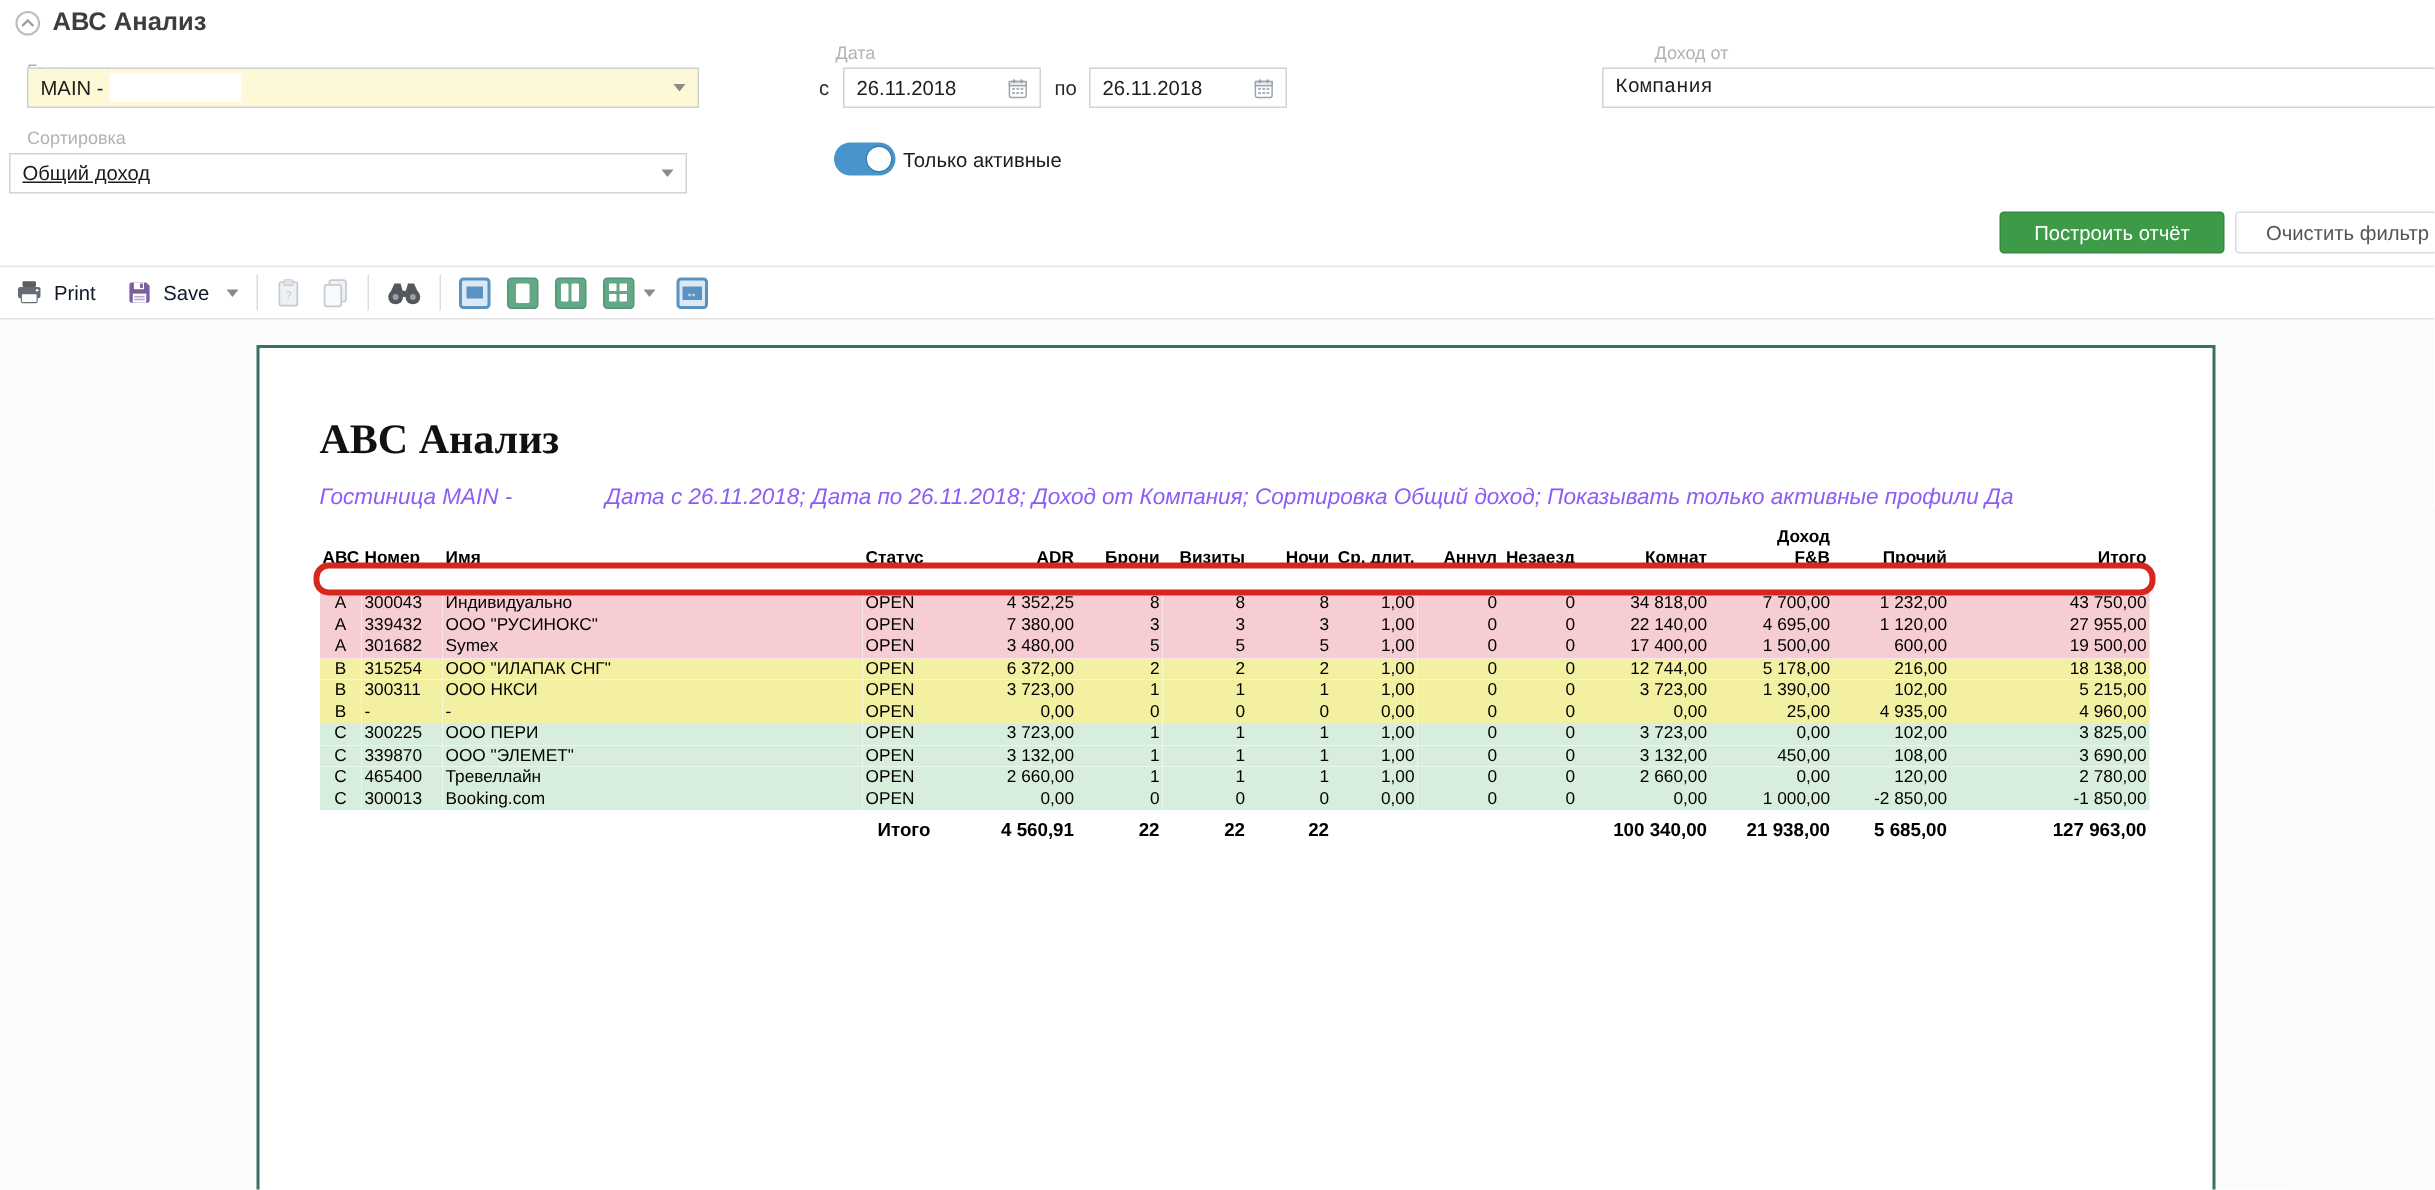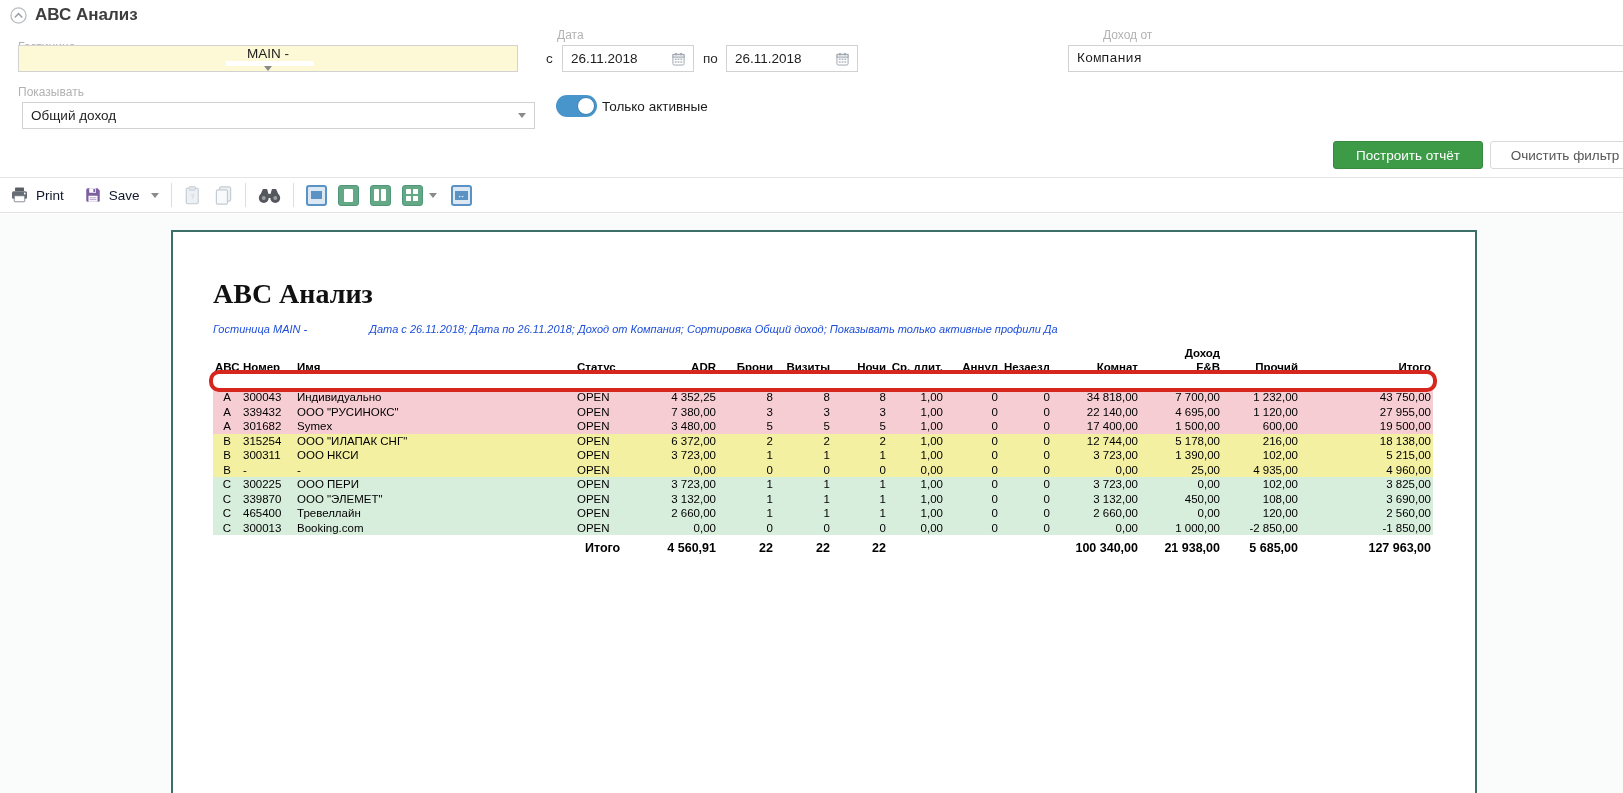--- a/index.html
+++ b/index.html
@@ -52,21 +52,21 @@
   .vm-green .grid2 b { width:5.5px; height:5.5px; background:#fff; border-radius:0.5px; }
   .vm-fit { border:2px solid #5b92c4; background:#dce9f5; }
   .vm-fit i { width:13px; height:9px; background:#5b92c4; color:#fff; font-style:normal;
               font-size:8px; line-height:9px; text-align:center; }
 
   
   .viewport { position:absolute; left:0; top:214px; width:1623px; height:579px; background:#fafbfb; }
   .page { position:absolute; left:171px; top:16px; width:1306px; height:740px;
           background:#fff; border:2px solid #3b6f68; padding:46px 0 0 40px; }
   .rpt-title { font-family:"Liberation Serif", serif; font-size:28px; font-weight:bold; color:#111; }
-  .rpt-sub { margin-top:13px; font-size:11px; font-style:italic; color:#1d4ed8; white-space:nowrap; }
+  .rpt-sub { margin-top:13px; font-size:15px; font-style:italic; color:#8b5cf6; white-space:nowrap; }
   .rpt-sub .gap { display:inline-block; width:62px; }
 
   .table-wrap { position:relative; margin-top:11px; width:1220px; }
   table.rpt { border-collapse:collapse; table-layout:fixed; width:1220px; }
   .rpt th, .rpt td { font-size:11.5px; line-height:14px; height:14.5px; padding:0 2px;
                      white-space:nowrap; overflow:hidden; }
   .rpt th { font-weight:bold; vertical-align:bottom; padding-bottom:16px; }
   .rpt th:nth-child(1), .rpt td:nth-child(1) { text-align:center; }
   .rpt th:nth-child(2), .rpt td:nth-child(2),
   .rpt th:nth-child(3), .rpt td:nth-child(3),
@@ -89,21 +89,21 @@
   <span style="display:inline-flex;">
     <svg width="17" height="17" viewBox="0 0 18 18">
         <circle cx="9" cy="9" r="8" fill="none" stroke="#b9bdc2" stroke-width="1.4"></circle>
         <path d="M5.5 10.5L9 7l3.5 3.5" fill="none" stroke="#9aa0a6" stroke-width="1.6" stroke-linecap="round"></path>
       </svg>
   </span>
   <span class="app-title">АВС Анализ</span>
 </div>
 
 <div class="flabel" style="left:18px; top:28px;margin-top:12px;">Гостиница</div>
-<div class="inputbox yellow" style="left:18px; top:45px; width:500px;flex-direction:column;">
+<div class="inputbox yellow" style="left:18px; top:45px; width:448px;">
   <span>MAIN -</span>
   <span class="redact"></span>
   <span class="grow"></span>
   <span class="caret"></span>
 </div>
 
 <div class="flabel" style="left:557px; top:28px;">Дата</div>
 <div class="prefix" style="left:546px; top:51px;">с</div>
 <div class="inputbox" style="left:562px; top:45px; width:132px;">
   <span>26.11.2018</span>
@@ -145,22 +145,22 @@
         </g>
       </svg>
   </span>
 </div>
 
 <div class="flabel" style="left:1103px; top:28px;">Доход от</div>
 <div class="inputbox" style="left:1068px; top:45px; width:590px;font-family:Liberation Mono, monospace;">
   <span>Компания</span>
 </div>
 
-<div class="flabel" style="left:18px; top:85px;">Показывать</div>
-<div class="inputbox" style="left:22px; top:102px; width:513px;">
+<div class="flabel" style="left:18px; top:85px;">Сортировка</div>
+<div class="inputbox" style="left:6px; top:102px; width:452px;text-decoration:underline;">
   <span>Общий доход</span>
   <span class="grow"></span>
   <span class="caret"></span>
 </div>
 
 <div class="toggle on">
     <span class="knob"></span>
   </div>
 <div class="toggle-label">Только активные</div>
 
@@ -443,21 +443,21 @@
               <td>2 660,00</td>
               <td>1</td>
               <td>1</td>
               <td>1</td>
               <td>1,00</td>
               <td>0</td>
               <td>0</td>
               <td>2 660,00</td>
               <td>0,00</td>
               <td>120,00</td>
-              <td>2 560,00</td>
+              <td>2 780,00</td>
             </tr>
             <tr class="cat-C">
               <td>C</td>
               <td>300013</td>
               <td>Booking.com</td>
               <td>OPEN</td>
               <td>0,00</td>
               <td>0</td>
               <td>0</td>
               <td>0</td>

